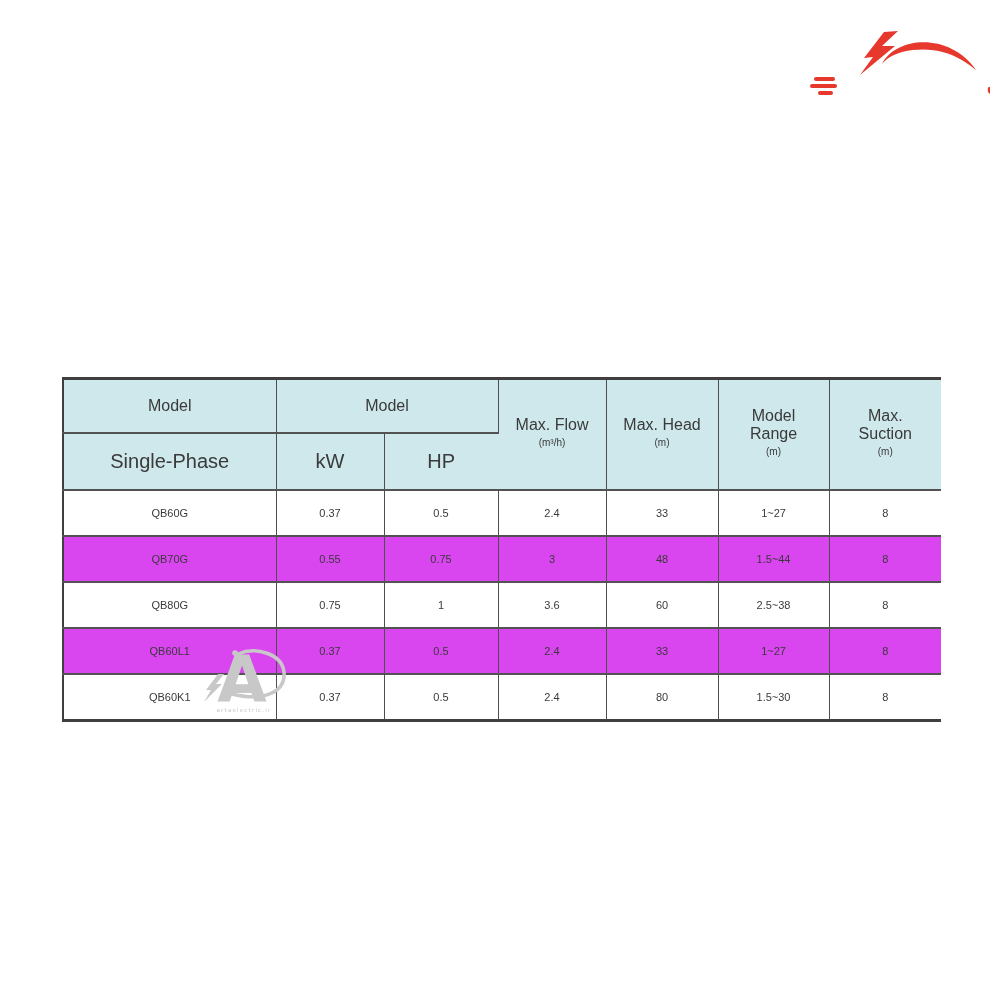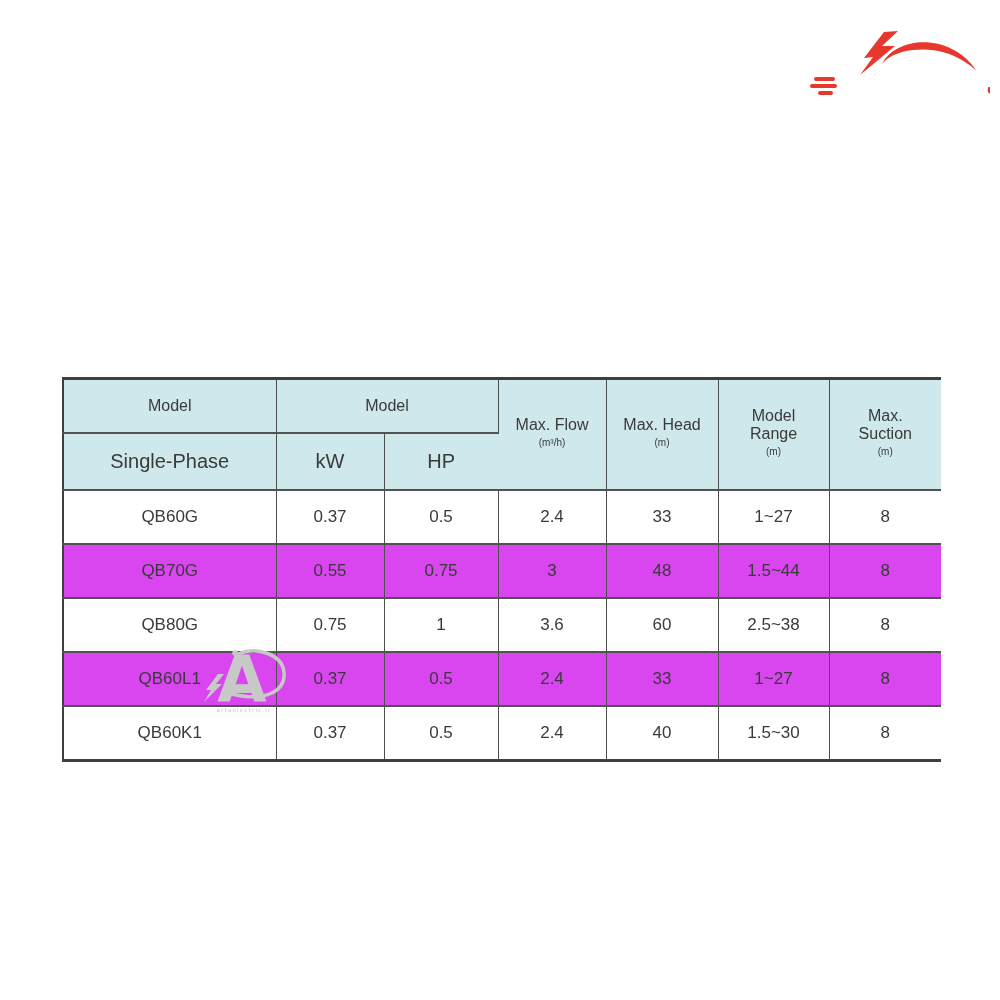--- a/index.html
+++ b/index.html
@@ -45,21 +45,21 @@
     font-weight: 400;
     padding: 16px;
   }
   table.spec th:last-child, table.spec td:last-child { border-right: none; }
   tr.h1 { height: 54px; background: #cee8ec; }
   tr.h1 th { font-size: 16px; line-height: 18px; }
   tr.h2 { height: 26px; background: #cee8ec; }
   tr.h2 th { font-size: 20px; }
   tr.data { height: 27px; background: #ffffff; }
   tr.data.alt { background: #d946ef; }
-  tr.data td { font-size: 17px; }
+  tr.data td { font-size: 11px; }
   th[rowspan] { background: #cee8ec; }
   .hdr-unit { font-size: 10px; }
 
   
   .watermark {
     position: absolute;
     left: 198px;
     top: 644px;
     width: 104px;
     height: 74px;
@@ -161,21 +161,21 @@
         <td>2.4</td>
         <td>33</td>
         <td>1~27</td>
         <td>8</td>
       </tr>
       <tr class="data">
         <td>QB60K1</td>
         <td>0.37</td>
         <td>0.5</td>
         <td>2.4</td>
-        <td>40</td>
+        <td>80</td>
         <td>1.5~30</td>
         <td>8</td>
       </tr>
     </tbody>
   </table>
 
   <div class="watermark">
     <svg viewBox="0 0 104 74">
       <text x="44" y="58" text-anchor="middle" font-family="DejaVu Sans, sans-serif" font-size="64" font-weight="bold" fill="#c8c8c8">A</text>
       <path d="M40,10 C58,2 84,10 86,28 C88,48 66,58 34,50" fill="none" stroke="#c8c8c8" stroke-width="3.5" stroke-linecap="round"></path>

